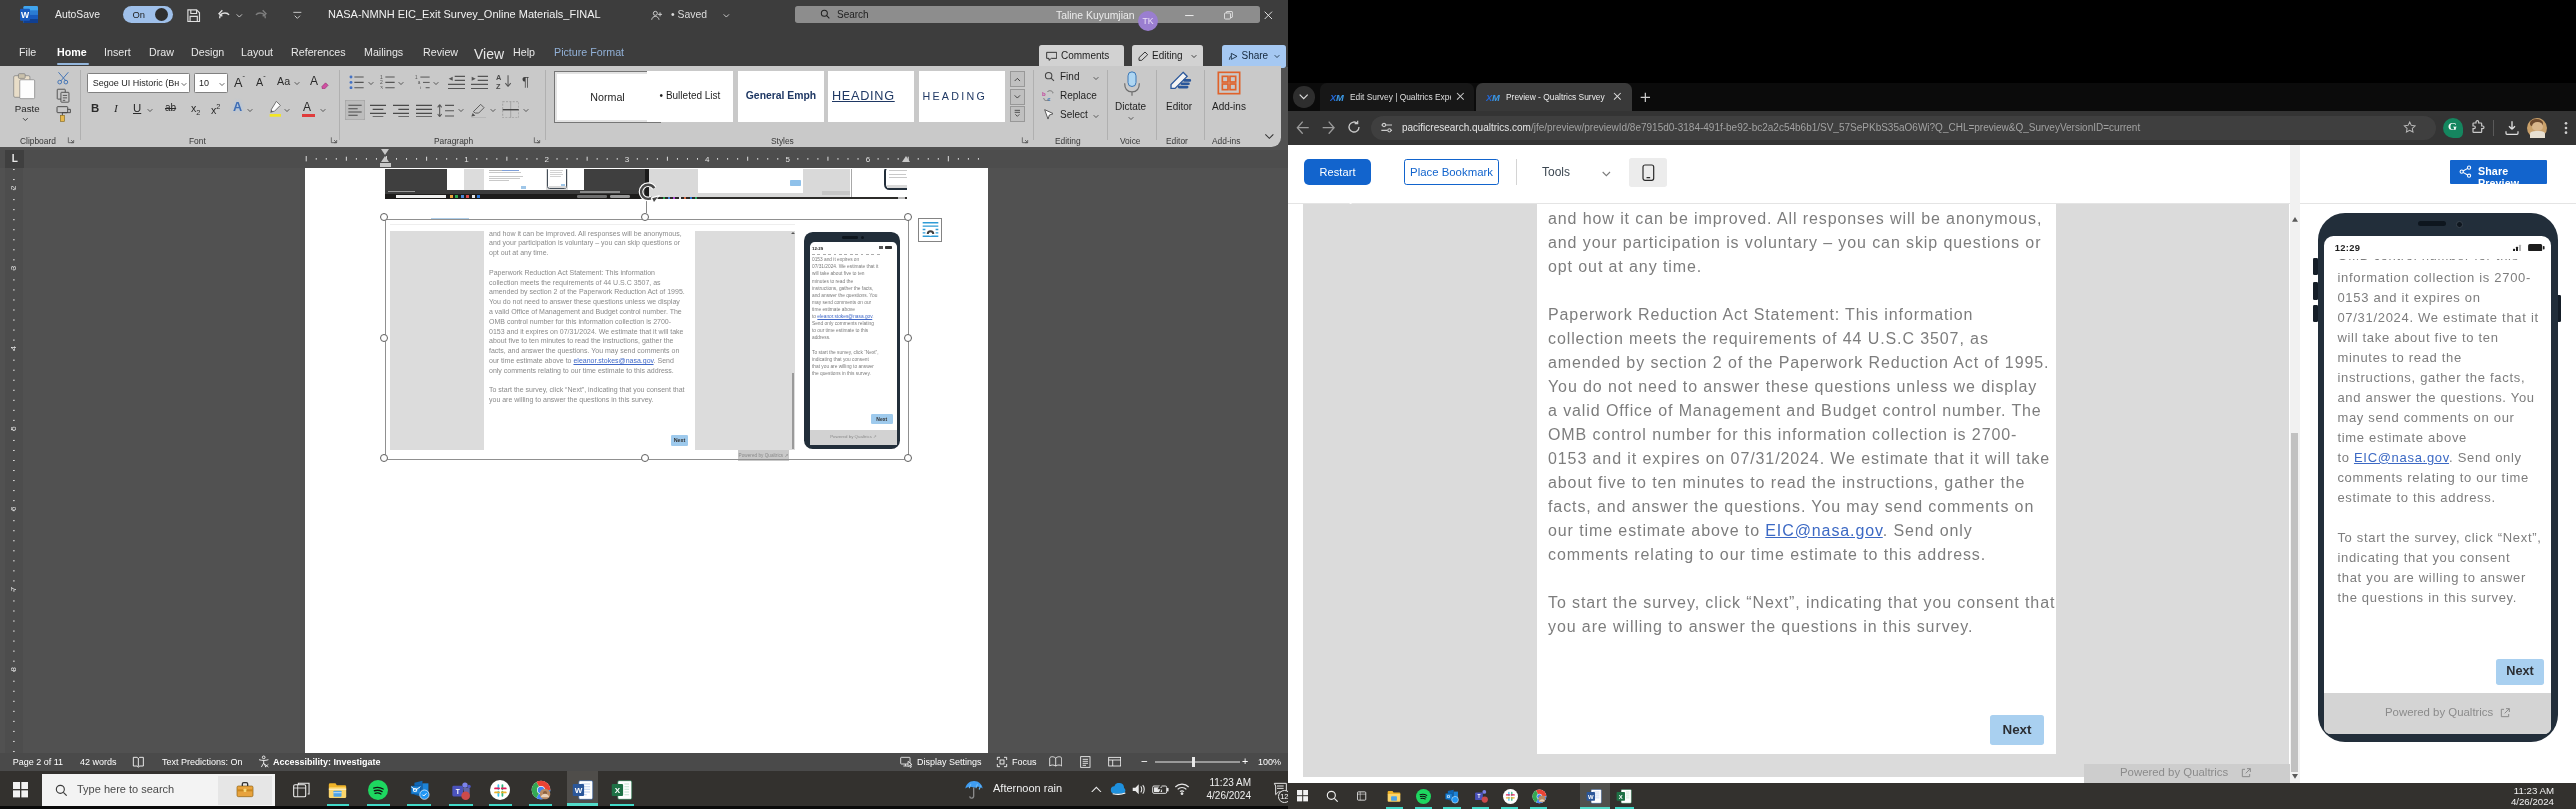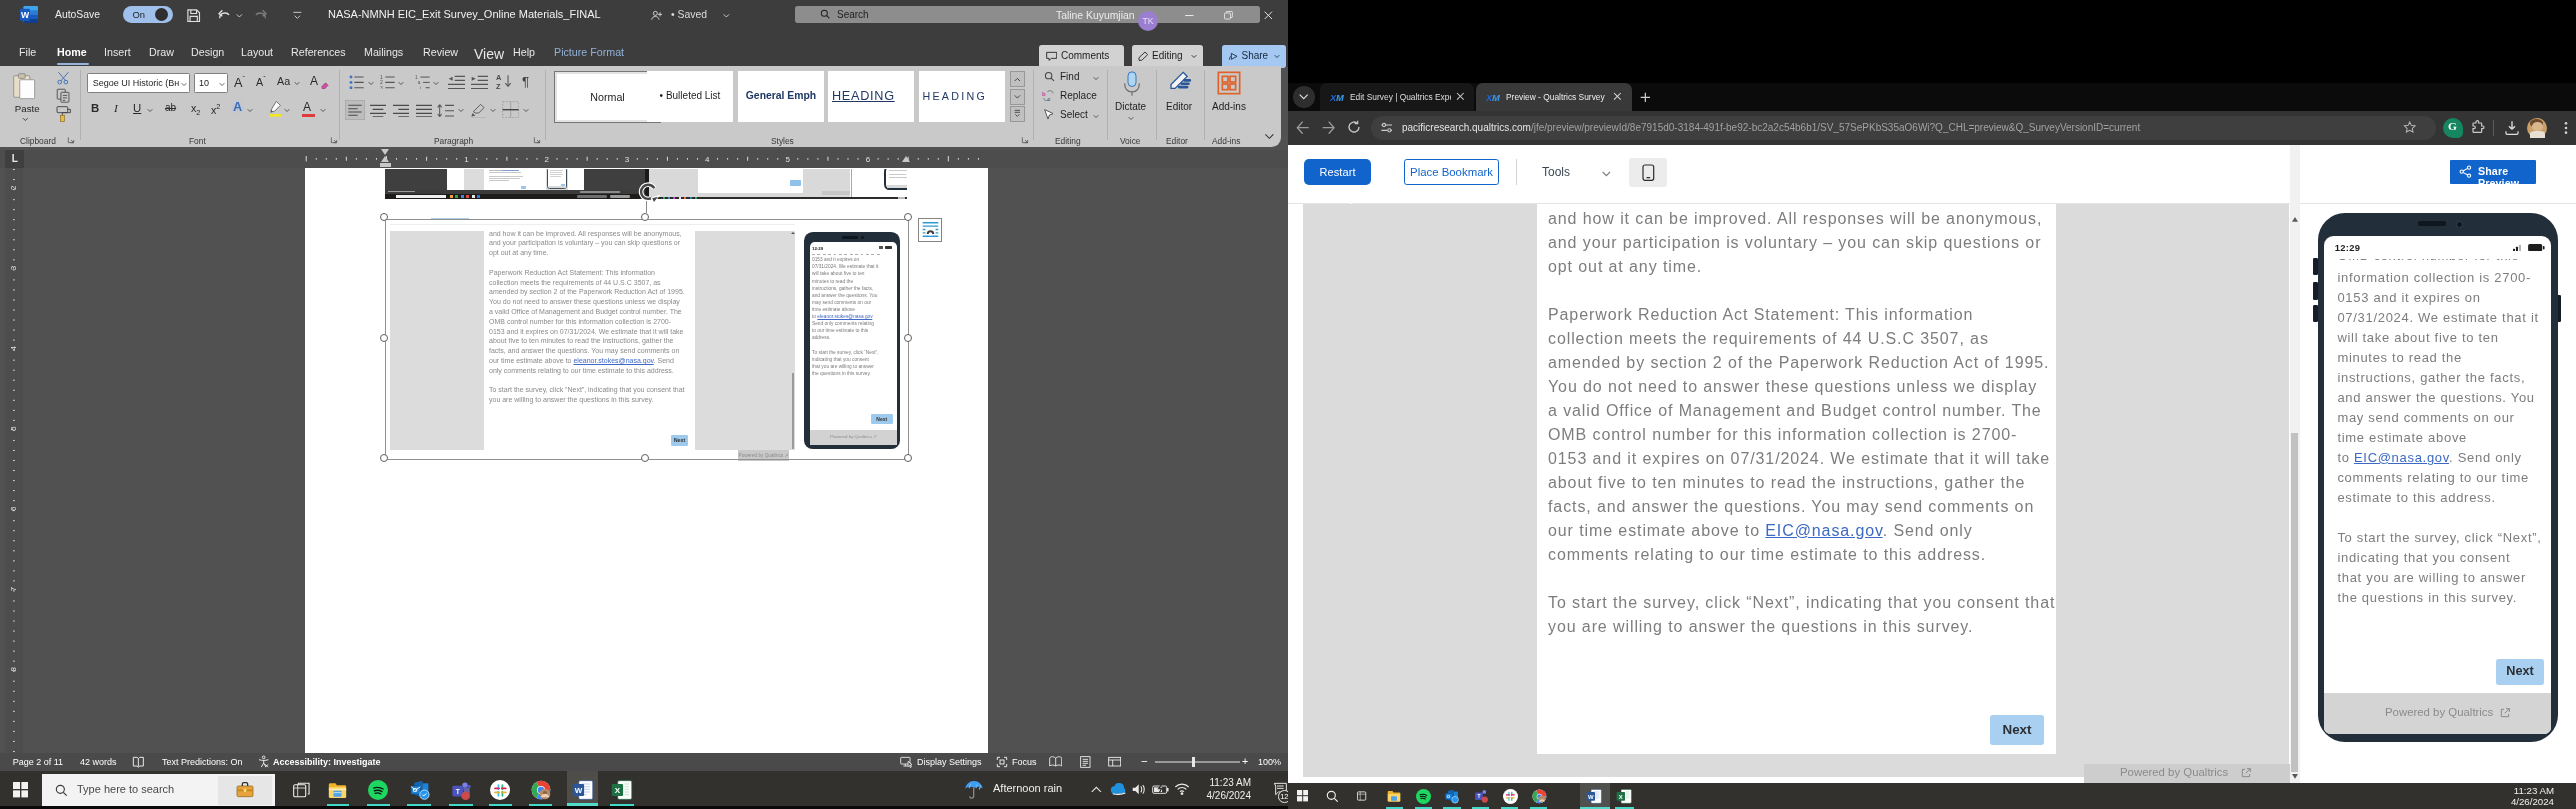--- a/index.html
+++ b/index.html
@@ -973,21 +973,21 @@
       <div class="abs" style="left:228px;top:14px;width:0.7px;height:26px;background:#d4d4d4"></div>
       <div class="abs" style="left:254px;top:20px;font-size:12px;color:#3d4852">Tools</div>
       <svg class="abs" style="left:314px;top:25.5px" width="8.7" height="6" viewBox="0 0 13 9" fill="none" stroke="#7b7b7b" stroke-width="1.6">
           <path d="M1 1.5l5.5 5.5L12 1.5"></path>
         </svg>
       <div class="abs" style="left:341px;top:12.7px;width:38px;height:29px;background:#ececec;border-radius:2.7px"></div>
       <svg class="abs" style="left:354px;top:19px" width="12.7" height="17.4" viewBox="0 0 19 26" fill="none" stroke="#2b2b2b" stroke-width="1.8">
           <rect x="1.5" y="1.5" width="16" height="23" rx="3"></rect>
           <path d="M7.5 20.5h4" stroke-linecap="round"></path>
         </svg>
-      <div class="abs" style="left:1162px;top:14.8px;width:86px;height:24px;background:#1264cd;border-radius:1px">
+      <div class="abs" style="left:1162px;top:14.8px;width:97px;height:24px;background:#1264cd;border-radius:1px">
         <svg class="abs" style="left:9.4px;top:5.4px" width="13.4" height="13.4" viewBox="0 0 20 20" fill="none" stroke="#fff" stroke-width="1.6">
             <circle cx="4" cy="10" r="2.4"></circle>
             <circle cx="15" cy="4" r="2.4"></circle>
             <circle cx="15" cy="16" r="2.4"></circle>
             <path d="M6 9l7-4M6 11l7 4"></path>
           </svg>
         <div class="abs" style="left:28px;top:5.4px;font-size:10.7px;color:#fff;font-weight:bold;letter-spacing:0.1px">Share Preview</div>
       </div>
 
       <div class="abs" style="left:15.4px;top:59px;width:986px;height:573px;background:#dbdbdb"></div>

